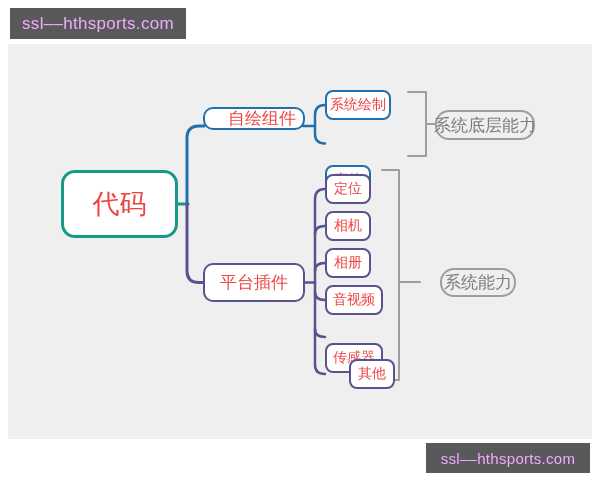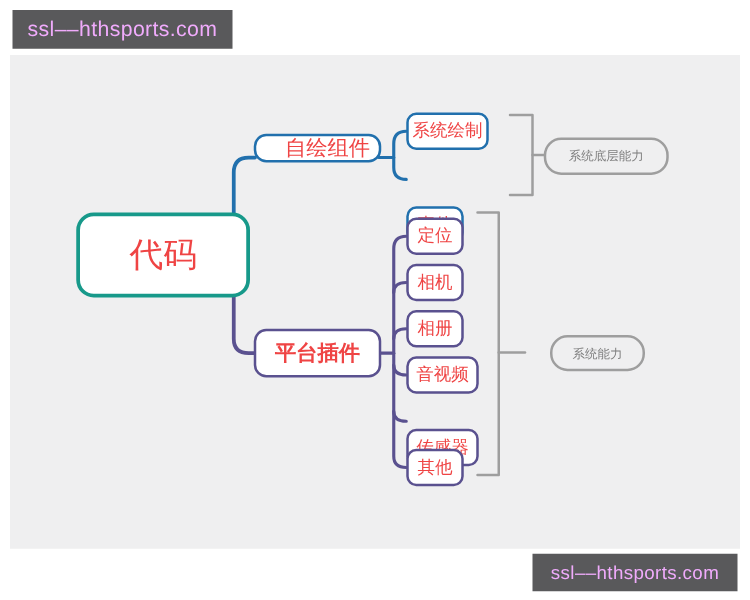--- a/index.html
+++ b/index.html
@@ -19,40 +19,40 @@
   }
   .wm-top    { left:10px; top:8px;    width:176px; height:31px; font-size:17px; }
   .wm-bottom { right:10px; bottom:7px; width:164px; height:30px; font-size:15px; }
   .connectors { position:absolute; left:0; top:0; z-index:1; }
   .node {
     position:absolute; background:#ffffff; box-sizing:border-box;
     display:flex; align-items:center; justify-content:center;
     color:#ef4444; z-index:2; white-space:nowrap;
   }
   .node-root {
-    left:61px; top:170px; width:139px; height:68px;
+    left:61px; top:170px; width:117px; height:68px;
     border:3px solid #17998a; border-radius:14px; font-size:27px;
   }
   .node-branch { border-radius:10px; font-size:17px; width:102px; }
   .node-b1 { left:203px; top:107px; height:23px; border:2.5px solid #2170ad;padding-left:16px; }
-  .node-b2 { left:203px; top:263px; height:39px; border:2.5px solid #5a518f;font-weight:bold; }
+  .node-b2 { left:203px; top:263px; height:39px; border:2.5px solid #5a518f; }
   .node-child { border-radius:8px; font-size:14px; height:30px; left:325px; }
   .child-blue   { border:2px solid #2170ad; }
   .child-purple { border:2px solid #5a518f; }
   .node-c11 { top:90px;  width:66px; }
   .node-c12 { top:129px; width:46px; height:29px;margin-top:36px; }
   .node-p1 { top:174px; width:46px; }
   .node-p2 { top:211px; width:46px; }
   .node-p3 { top:248px; width:46px; }
   .node-p4 { top:285px; width:58px; }
   .node-p5 { top:322px; width:58px;margin-top:21px; }
-  .node-p6 { top:359px; width:46px; }
+  .node-p6 { top:359px; width:46px;margin-left:24px; }
   .group-label {
     border:2px solid #9e9e9e; border-radius:14px;
-    color:#7d7d7d; font-size:10px; background:#efeff0;
+    color:#7d7d7d; font-size:17px; background:#efeff0;
   }
   .label-g1 { left:435px; top:110px; width:100px; height:30px; }
   .label-g2 { left:440px; top:268px; width:76px;  height:29px; }
 </style>
 </head>
 <body>
 
 <div class="page">
 
   <div class="wm wm-top">ssl––hthsports.com</div>

